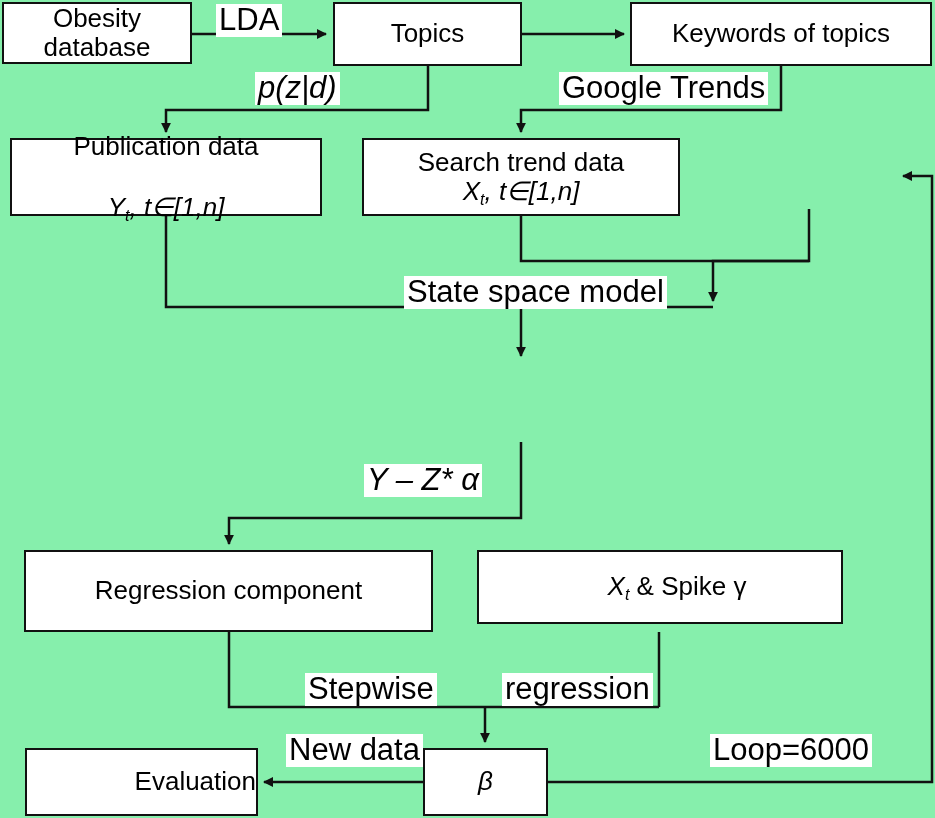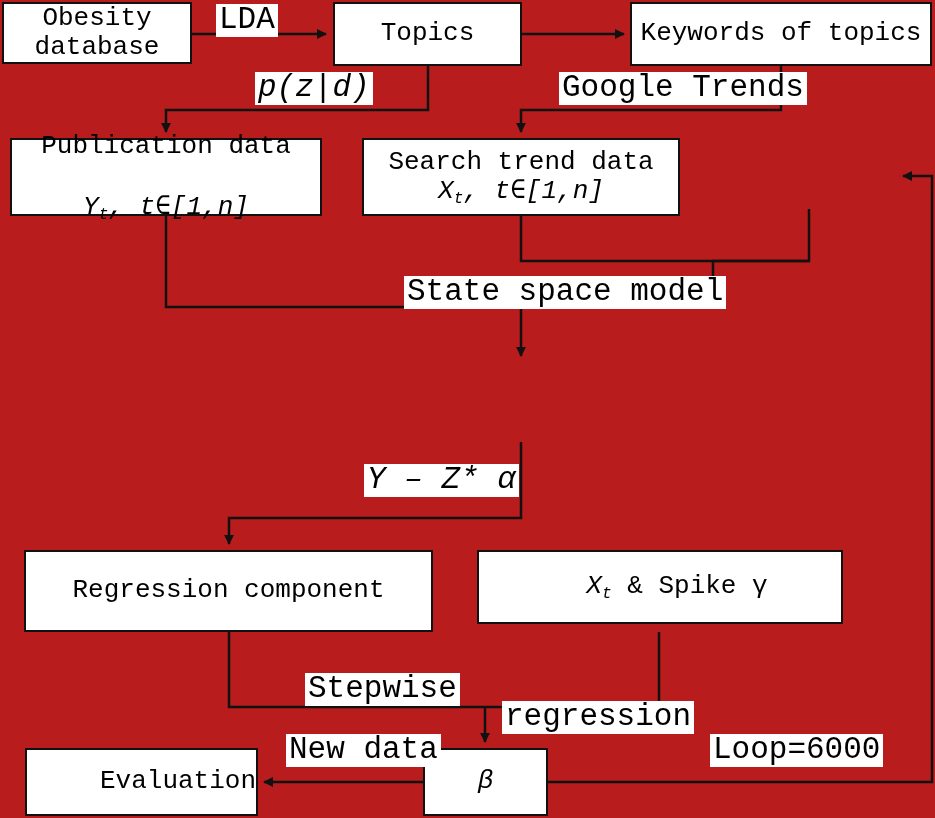--- a/index.html
+++ b/index.html
@@ -4,22 +4,22 @@
 <style>
   html, body {
     margin: 0;
     padding: 0;
     background: #ffffff;
   }
   #canvas {
     position: relative;
     width: 935px;
     height: 818px;
-    background: #b91c1c;
-    font-family: Liberation Mono, monospace;
+    background: #86efac;
+    font-family: Liberation Sans, sans-serif;
     overflow: hidden;
   }
   svg#wires {
     position: absolute;
     left: 0;
     top: 0;
     width: 935px;
     height: 818px;
     pointer-events: none;
   }
@@ -145,19 +145,19 @@
   <div class="edge-label mathit" style="left:255px; top:72px;">p(z|d)</div>
 
   <div class="edge-label" style="left:559px; top:72px;">Google Trends</div>
 
   <div class="edge-label" style="left:404px; top:276px;">State space model</div>
 
   <div class="edge-label mathit" style="left:364px; top:464px;text-align:right;">Y – Z* α</div>
 
   <div class="edge-label" style="left:305px; top:673px;">Stepwise</div>
 
-  <div class="edge-label" style="left:502px; top:673px;margin-top:28px;">regression</div>
+  <div class="edge-label" style="left:502px; top:673px;">regression</div>
 
   <div class="edge-label" style="left:286px; top:734px;">New data</div>
 
   <div class="edge-label" style="left:710px; top:734px;">Loop=6000</div>
 
 </div>
 
 </body></html>

